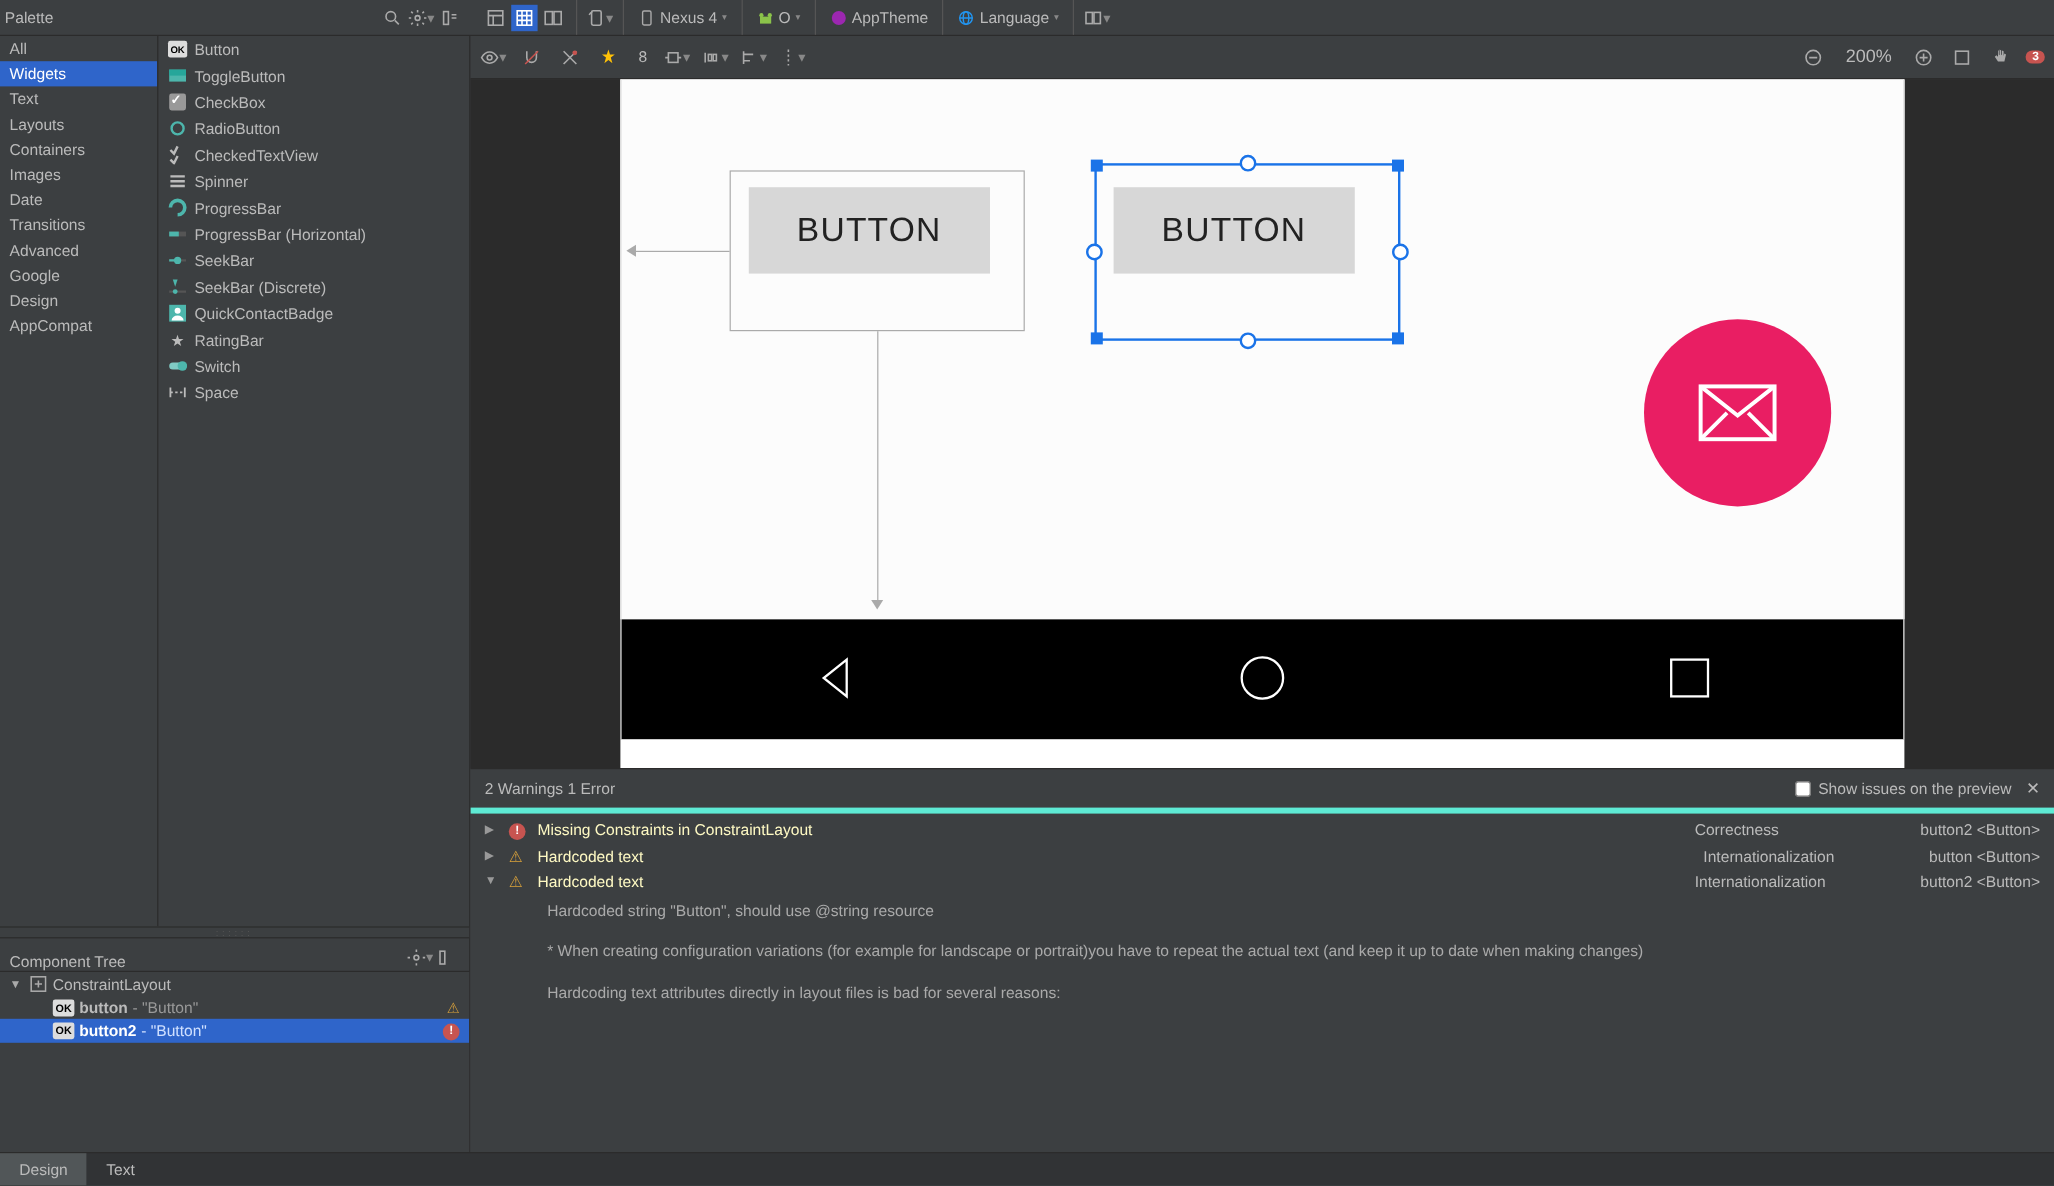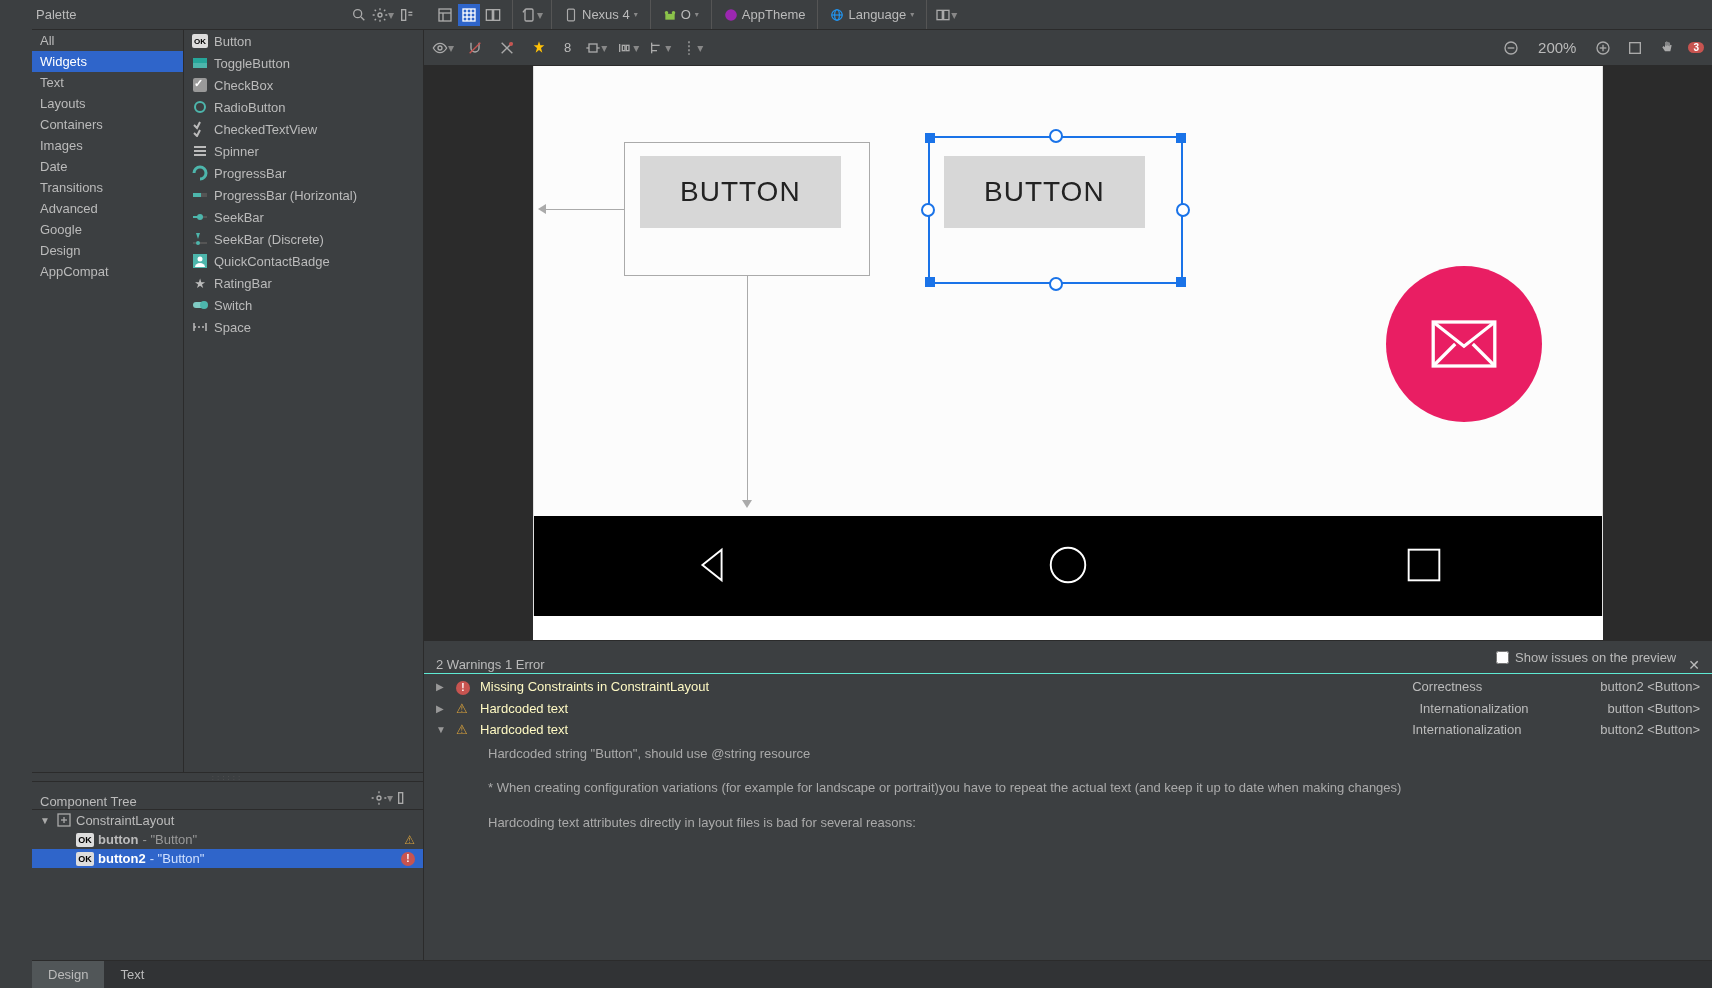--- a/index.html
+++ b/index.html
@@ -1,33 +1,33 @@
 <!DOCTYPE html>
 <html><head>
 <meta charset="utf-8">
 <style>
 * { margin:0; padding:0; box-sizing:border-box; }
 body { font-family: -apple-system, "Segoe UI", Arial, sans-serif; font-size:13px; background:#3c3f41; color:#bbbbbb; width:1712px; height:988px; overflow:hidden; }
-.app { display:flex; flex-direction:column; height:100%;margin-left:32px; }
+.app { display:flex; flex-direction:column; height:100%; }
 
 
 .main-toolbar { height:30px; background:#3c3f41; border-bottom:1px solid #2b2b2b; display:flex; align-items:center; padding:0 4px; }
 .tb-grp { display:flex; align-items:center; height:100%; gap:2px; border-right:1px solid #555; padding:0 8px; }
 .tb-btn { width:22px; height:22px; display:flex; align-items:center; justify-content:center; cursor:pointer; color:#aaa; }
 .tb-btn svg { width:16px; height:16px; }
 .tb-lbl { display:flex; align-items:center; gap:4px; color:#bbb; cursor:pointer; padding:0 4px; }
 .tb-lbl .tri { font-size:8px; color:#888; }
 
 
 .hsplit { display:flex; flex:1; min-height:0; }
 
 
 .left { width:392px; display:flex; flex-direction:column; border-right:1px solid #2b2b2b; }
 .palette-body { display:flex; flex:1; min-height:0; }
-.pal-cats { width:152px; border-right:1px solid #2b2b2b; overflow:auto; }
+.pal-cats { width:132px; border-right:1px solid #2b2b2b; overflow:auto; }
 .pal-items { flex:1; overflow:auto; }
 .pal-row { padding:3px 8px; cursor:pointer; color:#bbb; display:flex; align-items:center; gap:6px; }
 .pal-row.sel { background:#2f65ca; color:#fff; }
 .pal-icon { width:16px; height:16px; display:flex; align-items:center; justify-content:center; flex-shrink:0; }
 
 .grip { height:10px; background:#3c3f41; border-top:1px solid #2b2b2b; border-bottom:1px solid #2b2b2b; text-align:center; font-size:8px; color:#555; letter-spacing:3px; }
 .comp-tree-hdr { height:28px; display:flex; align-items:flex-end; padding:0 8px; border-bottom:1px solid #2b2b2b; }
 .comp-tree-hdr .ttl { flex:1; }
 .comp-tree { flex:0 0 150px; overflow:auto; background:#3c3f41;}
 .tree-row { display:flex; align-items:center; gap:4px; padding:2px 8px; cursor:pointer; color:#bbb; }
@@ -60,21 +60,21 @@
 .anchor-line-v { position:absolute; border-left:1px solid #aaa;}
 .arrow-left {position:absolute;width:0;height:0;border-top:5px solid transparent;border-bottom:5px solid transparent;border-right:8px solid #aaa;}
 .arrow-down {position:absolute;width:0;height:0;border-left:5px solid transparent;border-right:5px solid transparent;border-top:8px solid #aaa;}
 .fab { position:absolute; right:60px; top:200px; width:156px; height:156px; border-radius:50%; background:#e91e63; display:flex;align-items:center;justify-content:center;}
 .fab svg { width:66px; height:50px; stroke:#fff; stroke-width:3; fill:none;}
 .navbar { height:100px; background:#000; display:flex; align-items:center; justify-content:space-around; border-left:1px solid #e0e0e0; border-right:1px solid #e0e0e0;}
 .navbar svg { width:46px; height:46px; stroke:#fff; stroke-width:2; fill:none;}
 
 
 .issues { border-top:1px solid #2b2b2b; background:#3c3f41; flex:0 0 auto; height:320px; display:flex; flex-direction:column; overflow:hidden;}
-.issues-hdr { height:30px; display:flex; padding:16px 12px; border-bottom:1px solid #5eead4; color:#bbb;}
+.issues-hdr { height:30px; display:flex; align-items:center; padding:16px 12px; border-bottom:5px solid #5eead4; color:#bbb;}
 .issues-hdr .sp { flex:1;}
 .issues-hdr .chk { display:flex; align-items:center; gap:6px; cursor:pointer;}
 .issues-hdr .close { margin-left:12px; cursor:pointer; font-size:14px;}
 .issues-body { flex:1; overflow:auto; padding:2px 0;}
 .issue-row { display:flex; align-items:center; padding:3px 12px; gap:8px;}
 .issue-row .arr { width:12px; color:#999; font-size:10px;}
 .issue-row .ic { width:16px;}
 .issue-row .ttl { font-weight:normal; color:#fef9c3;}
 .issue-row .cat { margin-left:auto; color:#bbb; width:180px;}
 .issue-row .src { color:#bbb;}

